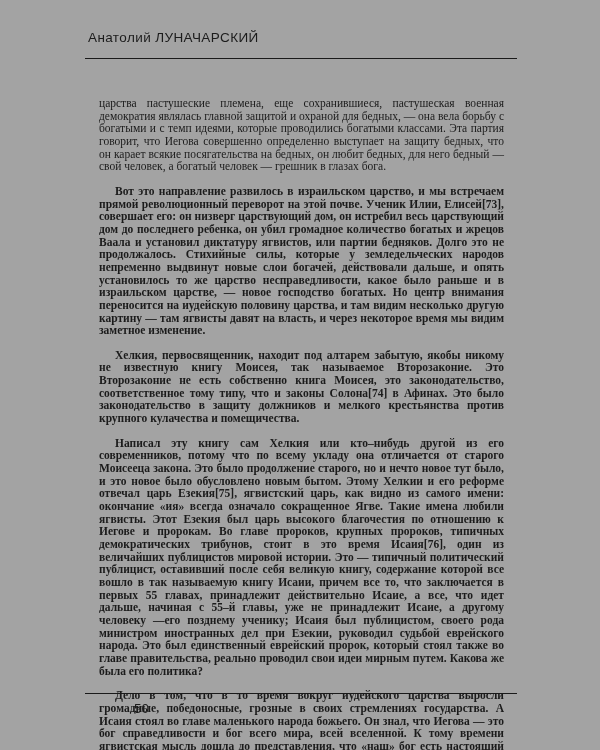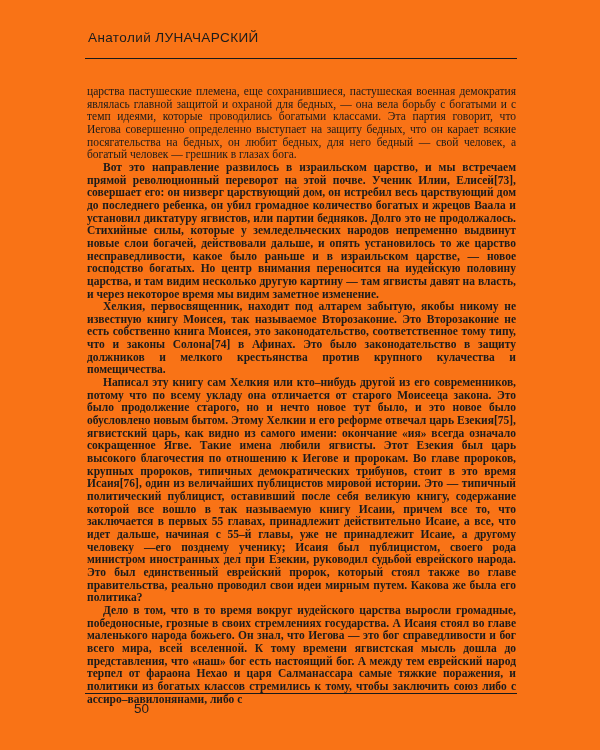--- a/index.html
+++ b/index.html
@@ -4,21 +4,21 @@
 <style>
   html, body {
     margin: 0;
     padding: 0;
     background: #ffffff;
   }
   .page {
     position: relative;
     width: 600px;
     height: 750px;
-    background: #f97316;
+    background: #a3a3a3;
     overflow: hidden;
     font-family: "Liberation Serif", serif;
   }
   .header-title {
     position: absolute;
     top: 30px;
     left: 88px;
     font-family: "Liberation Sans", sans-serif;
     font-size: 13.5px;
     font-weight: 500;
@@ -37,21 +37,21 @@
     position: absolute;
     top: 85px;
     left: 87px;
     width: 429px;
     color: #1b1b1b;
     font-size: 11.5px;
     line-height: 12.65px;
     text-align: justify;
   }
   .text-block p.para {
-    margin: 0;
+    margin: 12px;
     padding: 0;
   }
   .text-block p.para.indent {
     text-indent: 16px;
     font-weight: bold;
   }
   .footer-rule {
     position: absolute;
     top: 693px;
     left: 85px;

